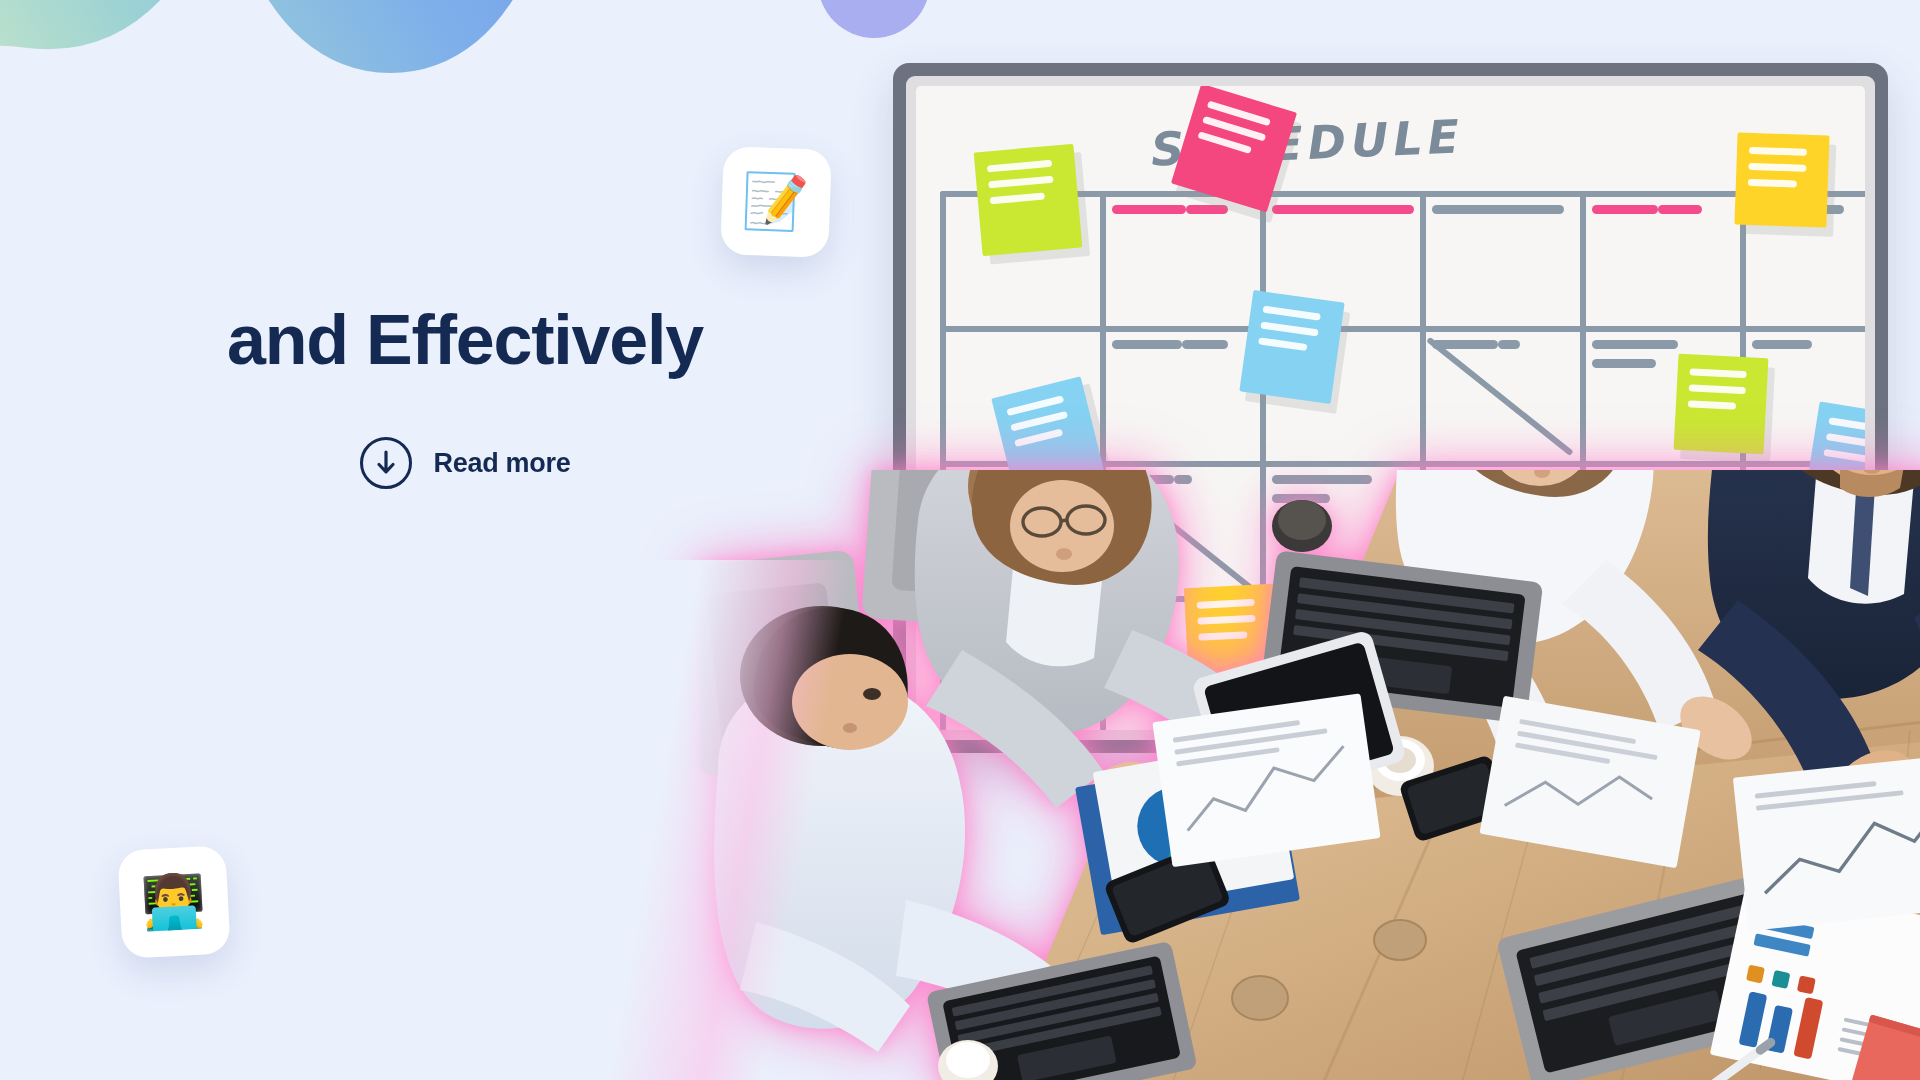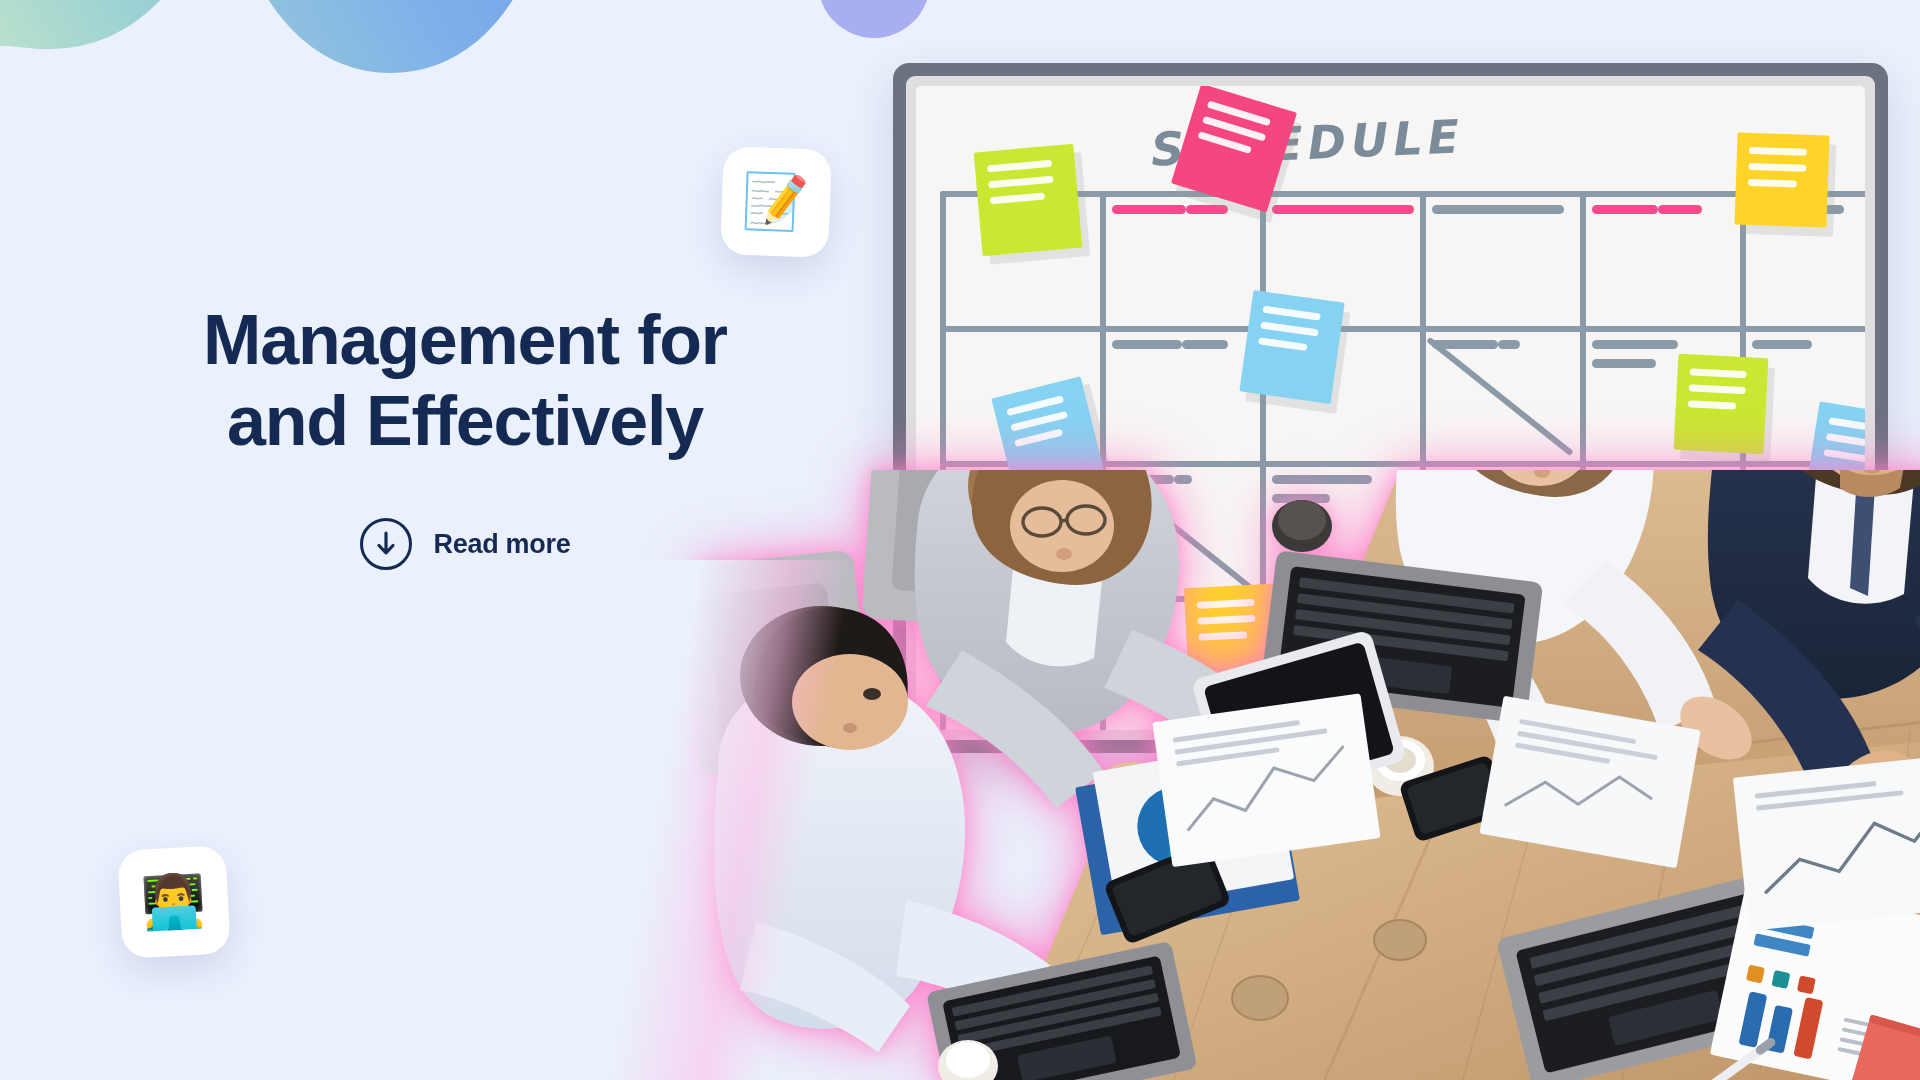--- a/index.html
+++ b/index.html
@@ -138,21 +138,20 @@
 
   <div class="float-card" id="card-memo">
     <span class="emoji">📝</span>
   </div>
   <div class="float-card" id="card-technologist">
     <span class="emoji">👨‍💻</span>
   </div>
 
   <div id="hero-copy">
     <h1 id="headline">
-      <span class="ln">Management for</span>
       <span class="ln">and Effectively</span>
     </h1>
     <button id="read-more">
       <span class="circle">
         <svg width="22" height="26" viewBox="0 0 22 26" fill="none">
           <path d="M11 2 V21 M4 14.5 L11 21.8 L18 14.5" stroke="#152a52" stroke-width="3.2" stroke-linecap="round" stroke-linejoin="round"></path>
         </svg>
       </span>
       <span class="label">Read more</span>
     </button>

